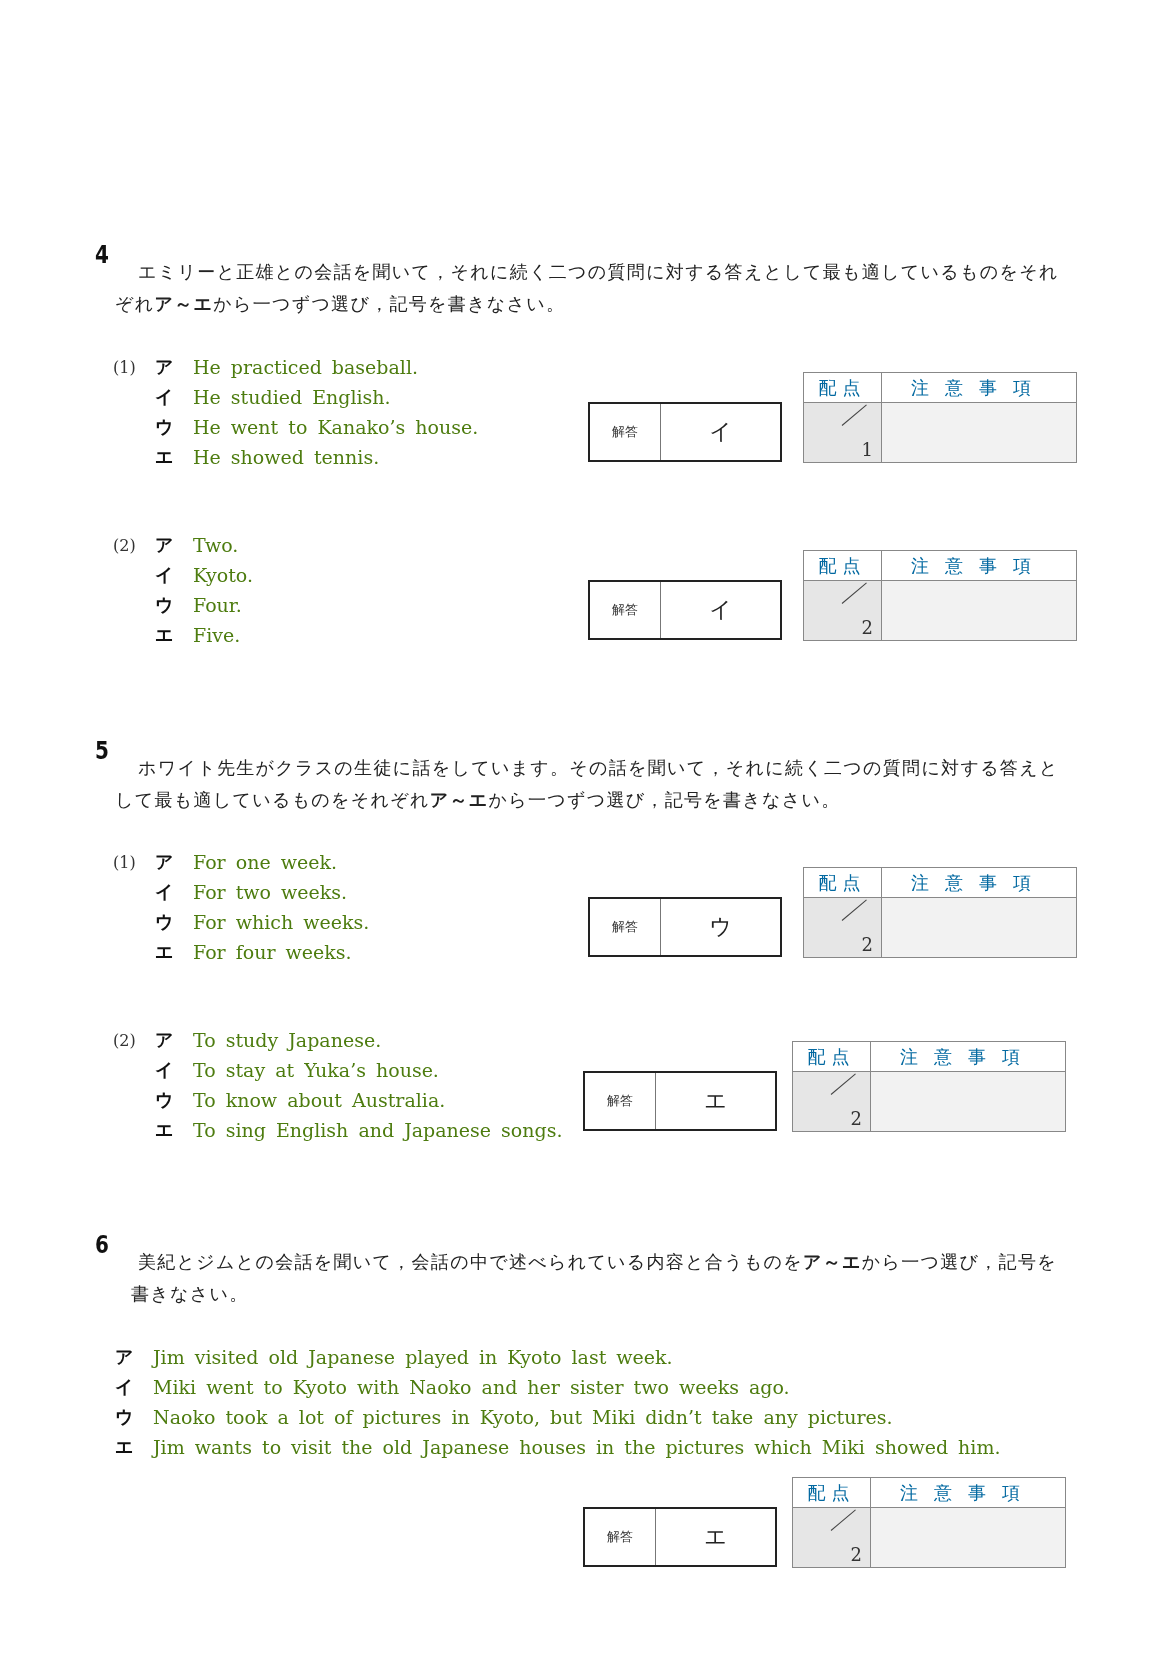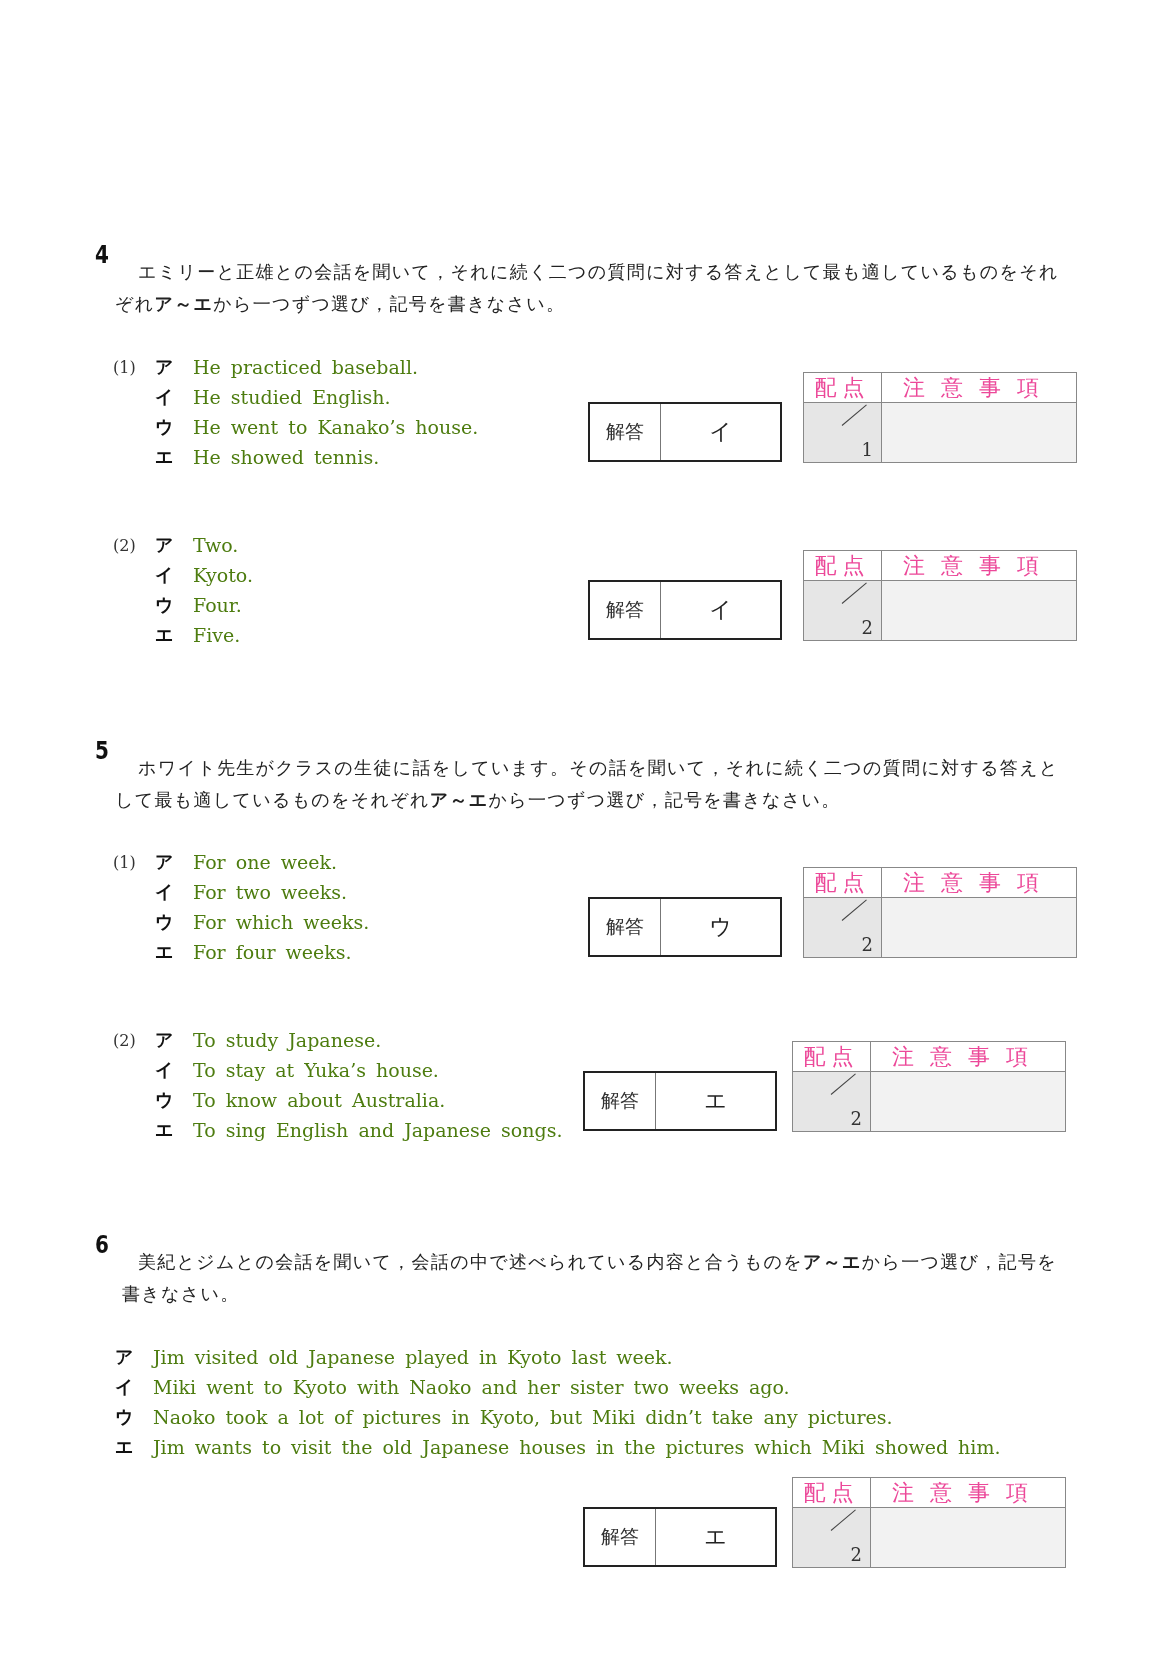--- a/index.html
+++ b/index.html
@@ -11,27 +11,27 @@
     .inst { font-size: 18px; letter-spacing: 1.3px; color: #222; white-space: nowrap; line-height: 32px; margin-top: 16px; }
     .inst b { font-family: "DejaVu Sans", "Liberation Sans", sans-serif; font-weight: bold; }
     .sublabel { font-size: 16px; color: #333; }
     .opt { position: absolute; height: 30px; line-height: 30px; white-space: nowrap; }
     .opt .kana { position: absolute; left: 0; width: 30px; font-family: "DejaVu Sans", "Liberation Sans", sans-serif;
                  font-weight: bold; font-size: 18px; color: #111; }
     .opt .txt { position: absolute; left: 38px; font-size: 19px; word-spacing: 4px; color: #4d7c0f; }
     .ansbox { position: absolute; width: 194px; height: 60px; border: 2px solid #222; box-sizing: border-box;
               display: flex; }
     .ansbox .lbl { width: 70px; border-right: 1.5px solid #777; display: flex; align-items: center;
-                   justify-content: center; font-size: 19px; color: #333; }
+                   justify-content: center; font-size: 13px; color: #333; }
     .ansbox .val { flex: 1; display: flex; align-items: center; justify-content: center; font-size: 22px;
                    font-family: "DejaVu Sans", "Liberation Sans", sans-serif; color: #222; }
     .score { position: absolute; width: 274px; height: 91px; border: 1px solid #888; box-sizing: border-box;
              display: grid; grid-template-columns: 78px 1fr; grid-template-rows: 30px 1fr; }
-    .score .h1, .score .h2 { display: flex; align-items: center; justify-content: center; font-size: 22px;
-                            color: #ec4899; letter-spacing: 6px; border-bottom: 1px solid #888; background: #fff; }
+    .score .h1, .score .h2 { display: flex; align-items: center; justify-content: center; font-size: 18px;
+                            color: #0369a1; letter-spacing: 6px; border-bottom: 1px solid #888; background: #fff; }
     .score .h1 { border-right: 1px solid #888; }
     .score .h2 { letter-spacing: 16px; }
     .score .pts { background: #e6e6e6; border-right: 1px solid #888; position: relative; }
     .score .notes { background: #f2f2f2; }
     .score .slash { position: absolute; left: 38px; top: 22px; width: 32px; height: 1px; background: #444;
                     transform: rotate(-40deg); transform-origin: left center; }
     .score .ptsval { position: absolute; right: 8px; bottom: 2px; font-size: 18px; color: #333; }
   </style>
 </head>
 <body>
@@ -163,21 +163,21 @@
   <div class="h2">注意事項</div>
   <div class="pts">
       <div class="slash"></div>
       <span class="ptsval">2</span>
     </div>
   <div class="notes"></div>
 </div>
 
 <div class="abs qnum" style="left:95px; top:1230px;">6</div>
 <div class="abs inst" style="left:138px; top:1230px;"><span>美紀とジムとの会話を聞いて，会話の中で述べられている内容と合うものを</span><b>ア～エ</b><span>から一つ選び，記号を</span></div>
-<div class="abs inst" style="left:122px; top:1262px;">書きなさい。</div>
+<div class="abs inst" style="left:131px; top:1262px;">書きなさい。</div>
 
 <div class="opt" style="left:115px; top:1342px;">
     <span class="kana">ア</span>
     <span class="txt">Jim visited old Japanese played in Kyoto last week.</span>
   </div>
 <div class="opt" style="left:115px; top:1372px;">
     <span class="kana">イ</span>
     <span class="txt">Miki went to Kyoto with Naoko and her sister two weeks ago.</span>
   </div>
 <div class="opt" style="left:115px; top:1402px;">

